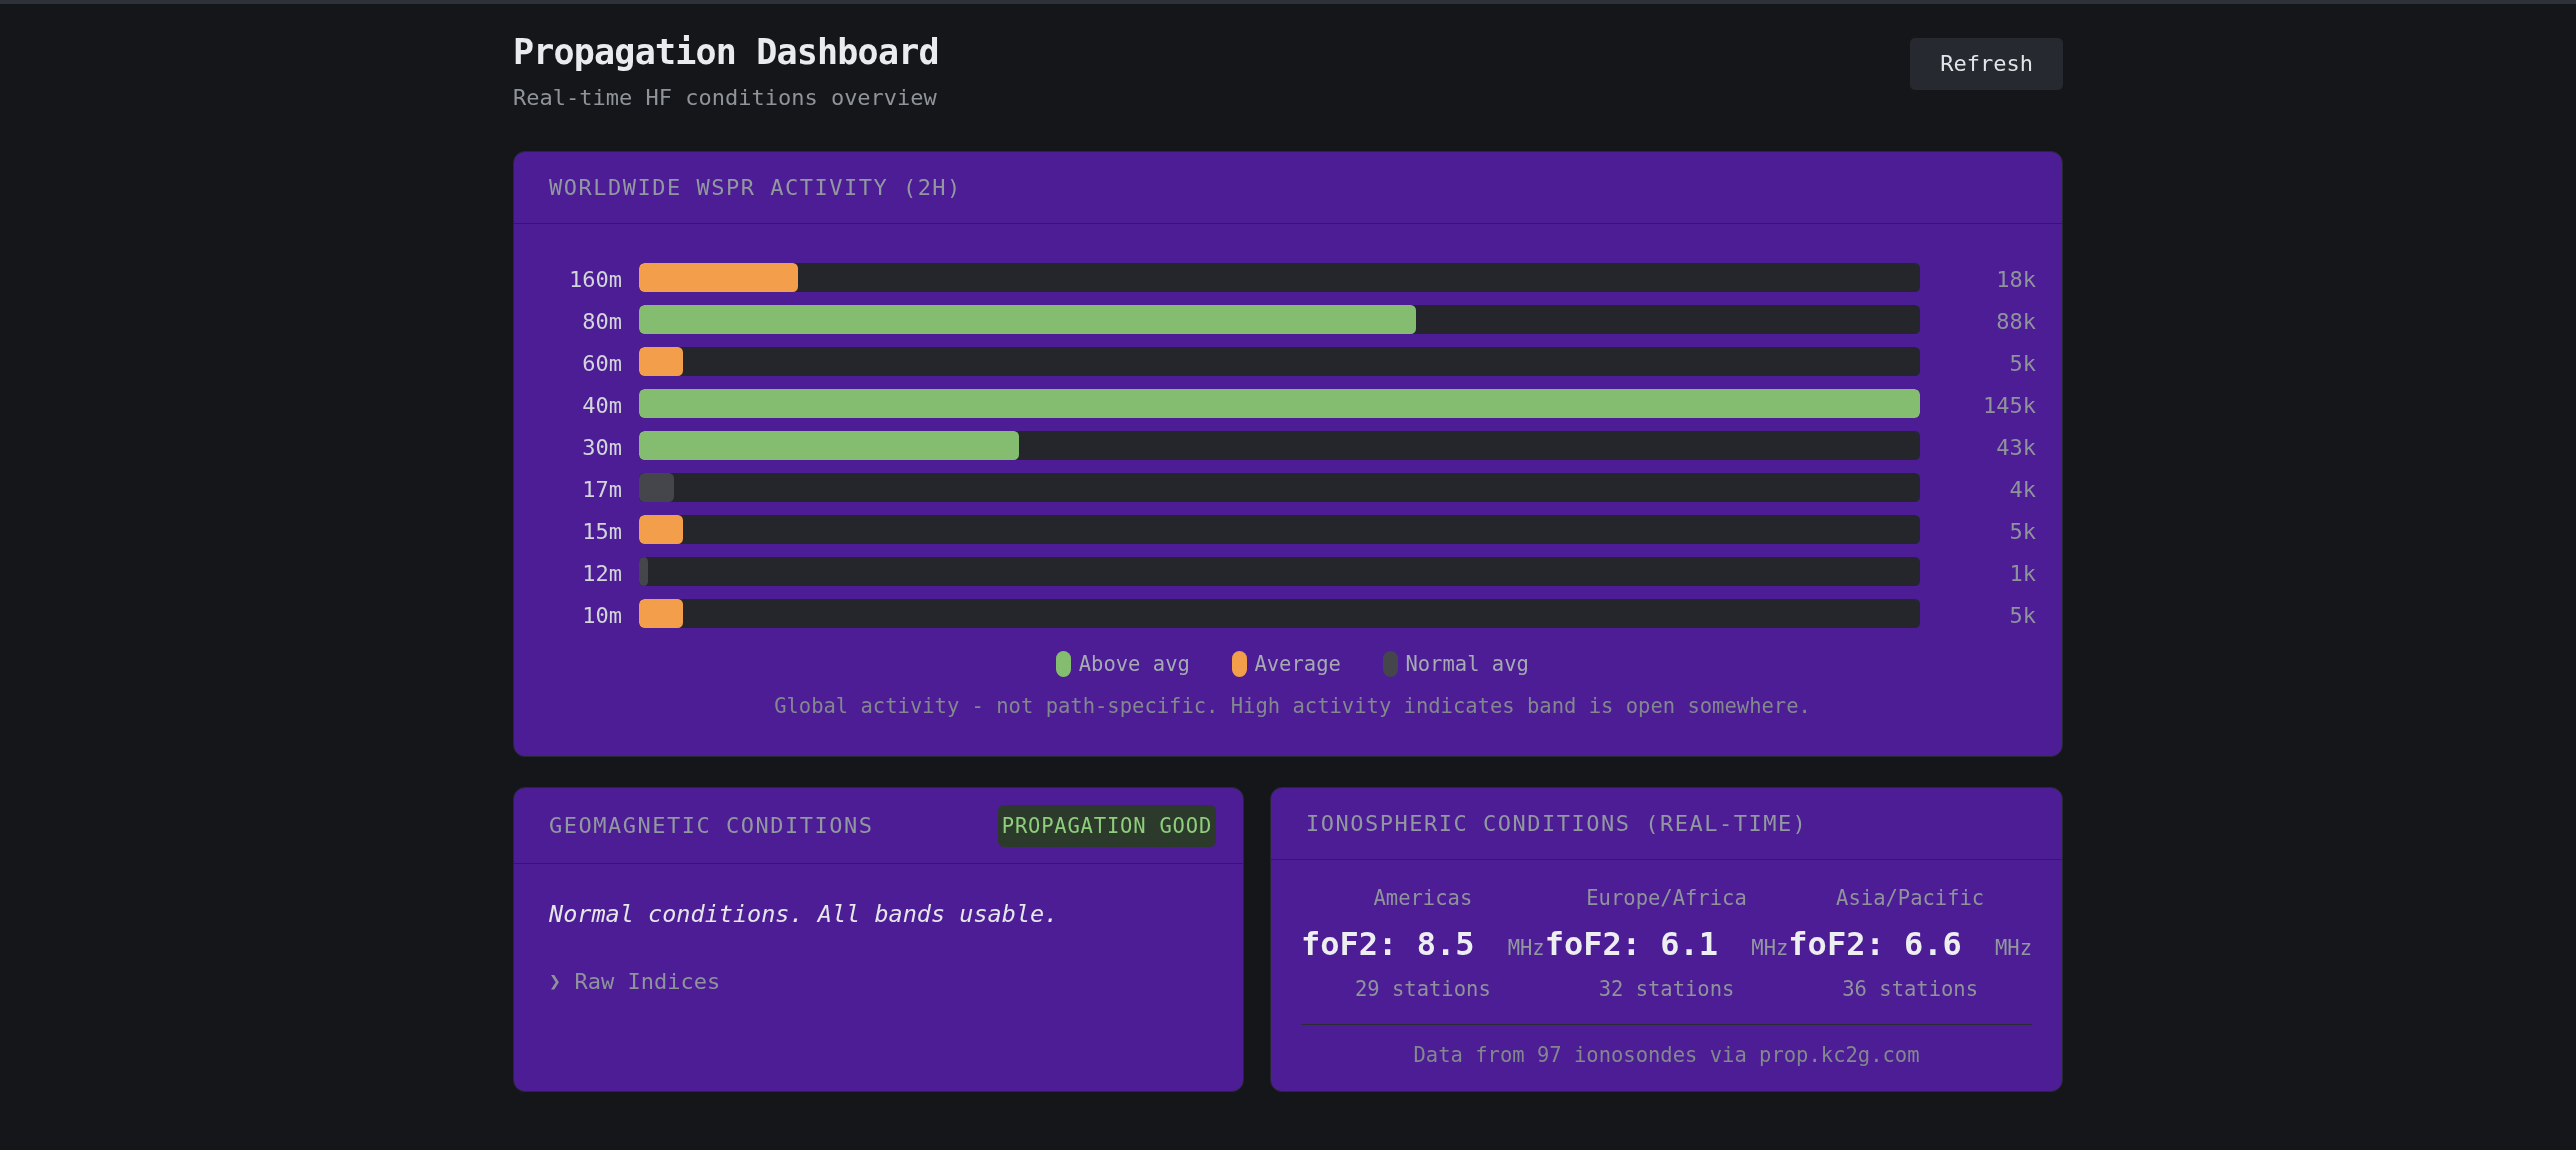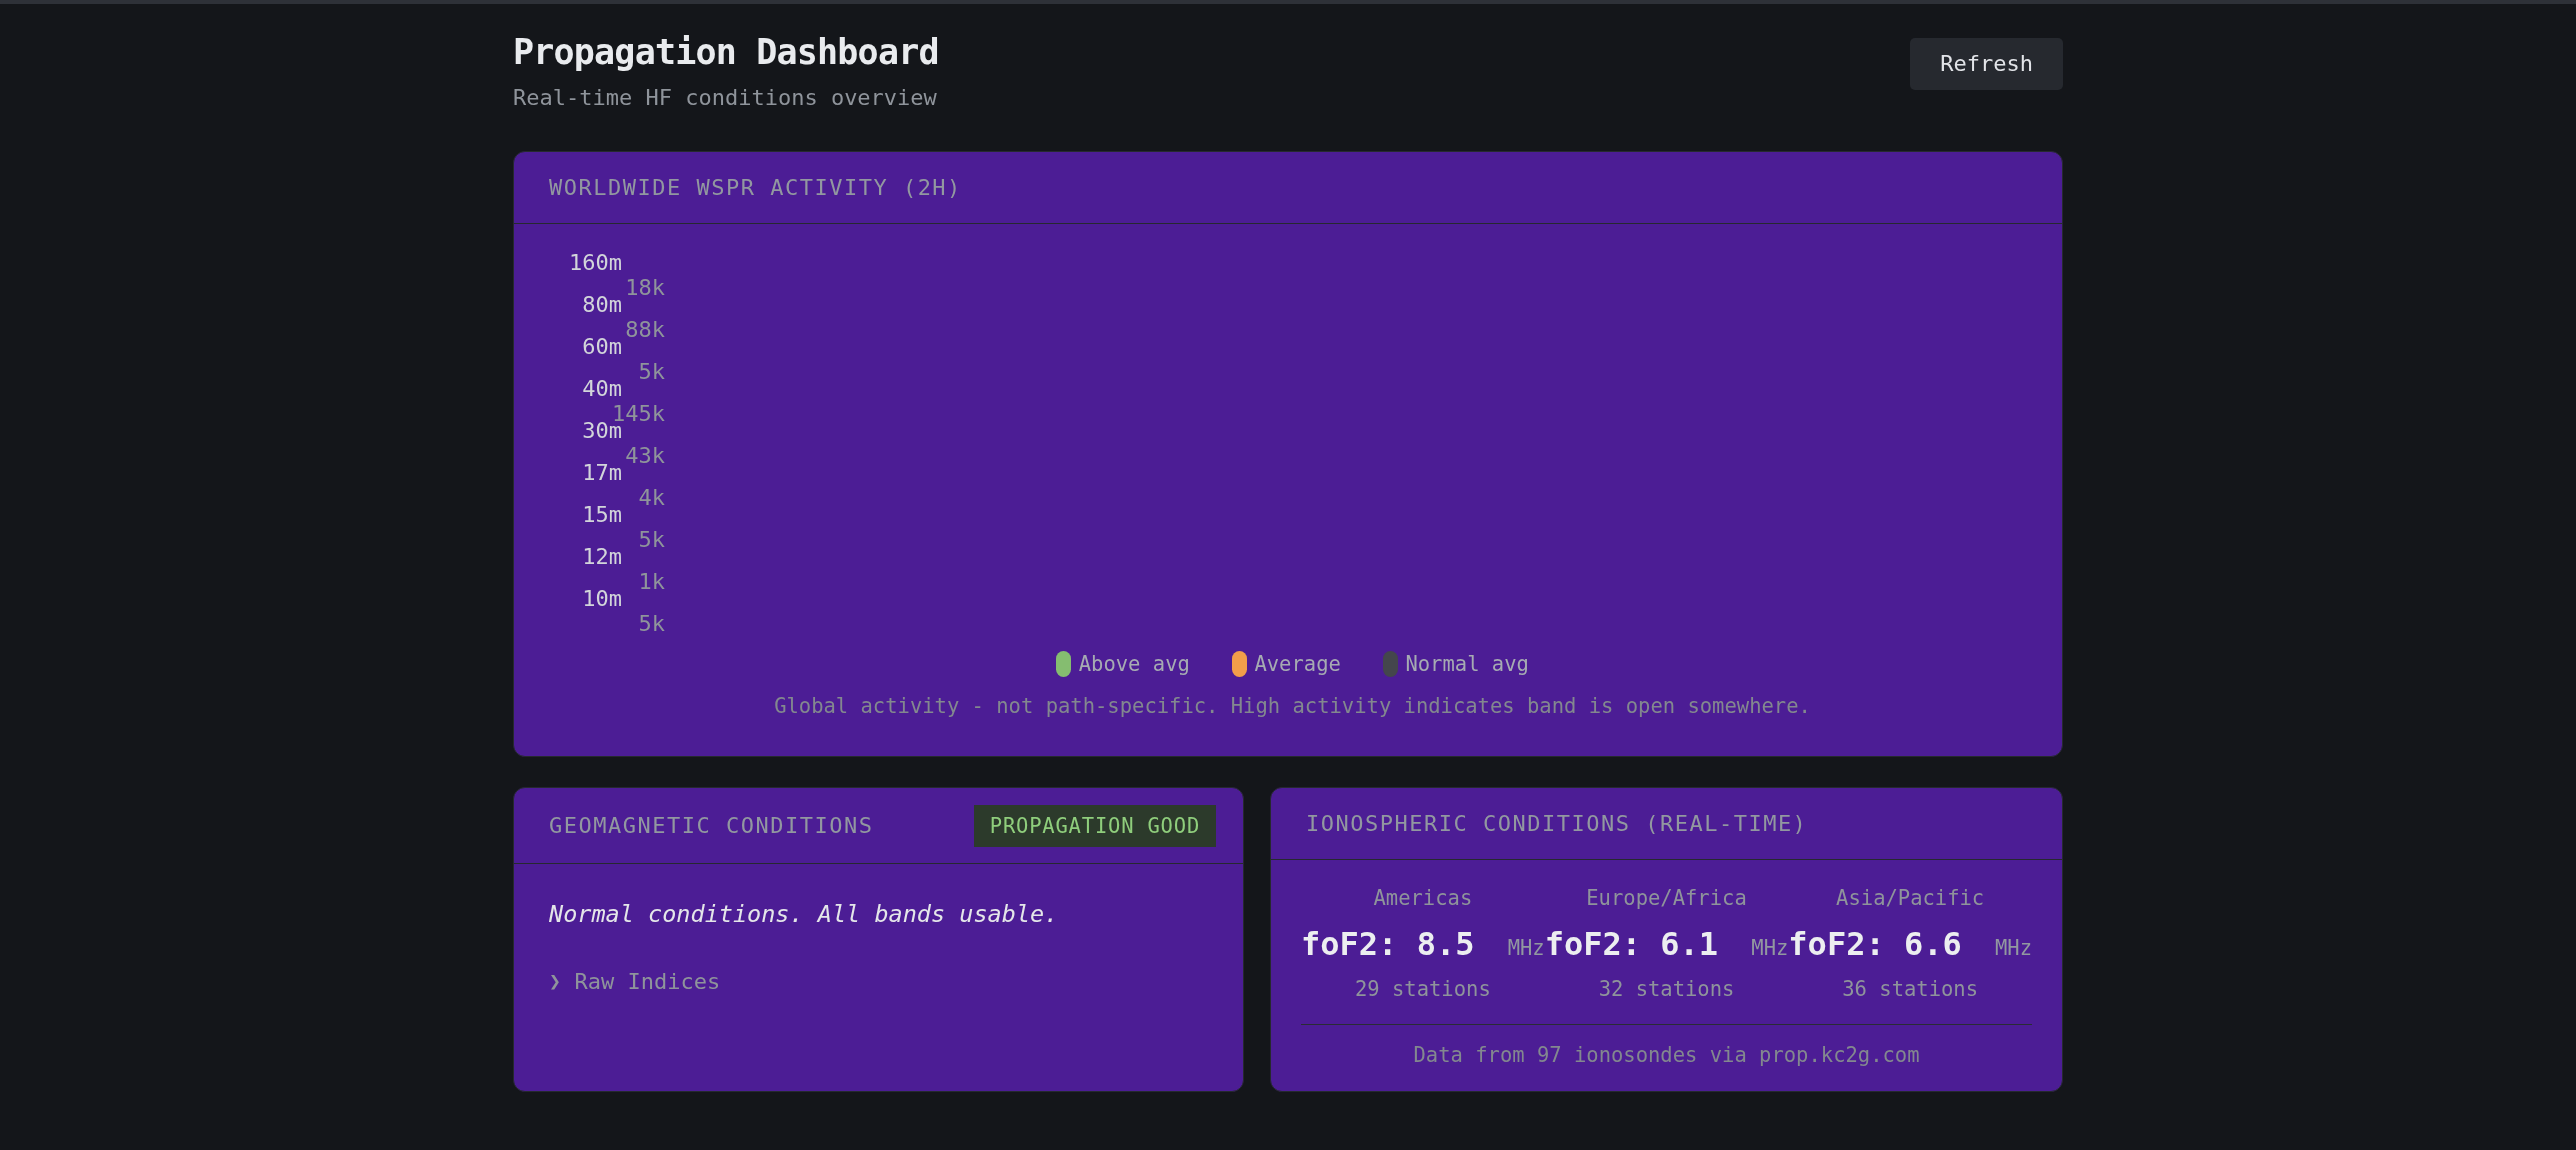--- a/index.html
+++ b/index.html
@@ -11,39 +11,39 @@
   .title { font-size:35px; font-weight:bold; color:#e9ebee; letter-spacing:-0.8px; }
   .subtitle { font-size:22px; color:#8f949b; margin-top:13.6px; }
   .refresh-btn { margin-top:6px; background:#26292f; color:#e2e4e8; font-size:22px; padding:13.6px 30px;
                  border:none; border-radius:5px; font-family:inherit; cursor:pointer; }
 
   .card { background:#4c1d95; border:1.5px solid #26292f; border-radius:12px; }
   .wspr-card { margin-top:41px; }
   .card-header { padding:23px 35px; font-size:22px; color:#9298a0; letter-spacing:1.5px; border-bottom:1.5px solid #26292f; }
 
   .chart { padding:26px 26px 6px 35px; }
-  .wspr-row { display:flex; align-items:flex-start; height:42px;flex-direction:column; }
+  .wspr-row { display:flex; align-items:flex-end; height:42px; }
   .band-label { width:73px; flex:none; text-align:right; font-size:22px; color:#d2d5da; }
   .track { flex:1; height:29px; margin-left:16.7px; background:#24262b; border-radius:5.3px; overflow:hidden; }
   .bar { height:100%; border-radius:5.3px; min-width:7.6px; }
   .row-value { width:98px; flex:none; margin-left:18px; text-align:right; font-size:22px; color:#8f949b; }
 
   .legend { display:flex; justify-content:center; gap:42px; margin-top:23px; }
   .legend-item { display:flex; align-items:center; }
   .legend-dot { width:15px; height:26px; border-radius:7.6px; margin-right:7.6px; }
   .legend-label { font-size:20.5px; color:#a6abb2; }
   .chart-note { text-align:center; font-size:20.5px; color:#83888f; margin-top:16.7px; padding-bottom:32px; }
 
   .bottom { display:flex; gap:26px; margin-top:30px; padding-bottom:45px; }
   .bottom .card { flex:1; }
 
   .geo-header { display:flex; justify-content:space-between; align-items:center; padding:16.7px 27px 16.7px 35px;
                 border-bottom:1.5px solid #26292f; }
   .geo-title { font-size:22px; color:#9298a0; letter-spacing:1.5px; }
-  .badge { background:#2c3a2b; color:#8fce7c; font-size:20.5px; letter-spacing:0.8px; padding:9px 16px; border-radius:0; }
+  .badge { background:#2c3a2b; color:#8fce7c; font-size:20.5px; letter-spacing:0.8px; padding:9px 4px; border-radius:6px; }
   .geo-body { padding:36px 35px; }
   .geo-message { font-size:23.5px; color:#e4e6e9;font-style:italic; }
   .raw-indices { margin-top:41px; display:flex; align-items:center; gap:13.6px; color:#8f949b; font-size:22px; cursor:pointer; }
   .chevron { font-size:19.7px; color:#8f949b; }
 
   .iono-body { padding:26px 30px 0; }
   .regions { display:flex; }
   .region { flex:1; text-align:center; }
   .region-name { font-size:20.5px; color:#8f949b; }
   .fof2-line { margin-top:15px; white-space:nowrap; }

